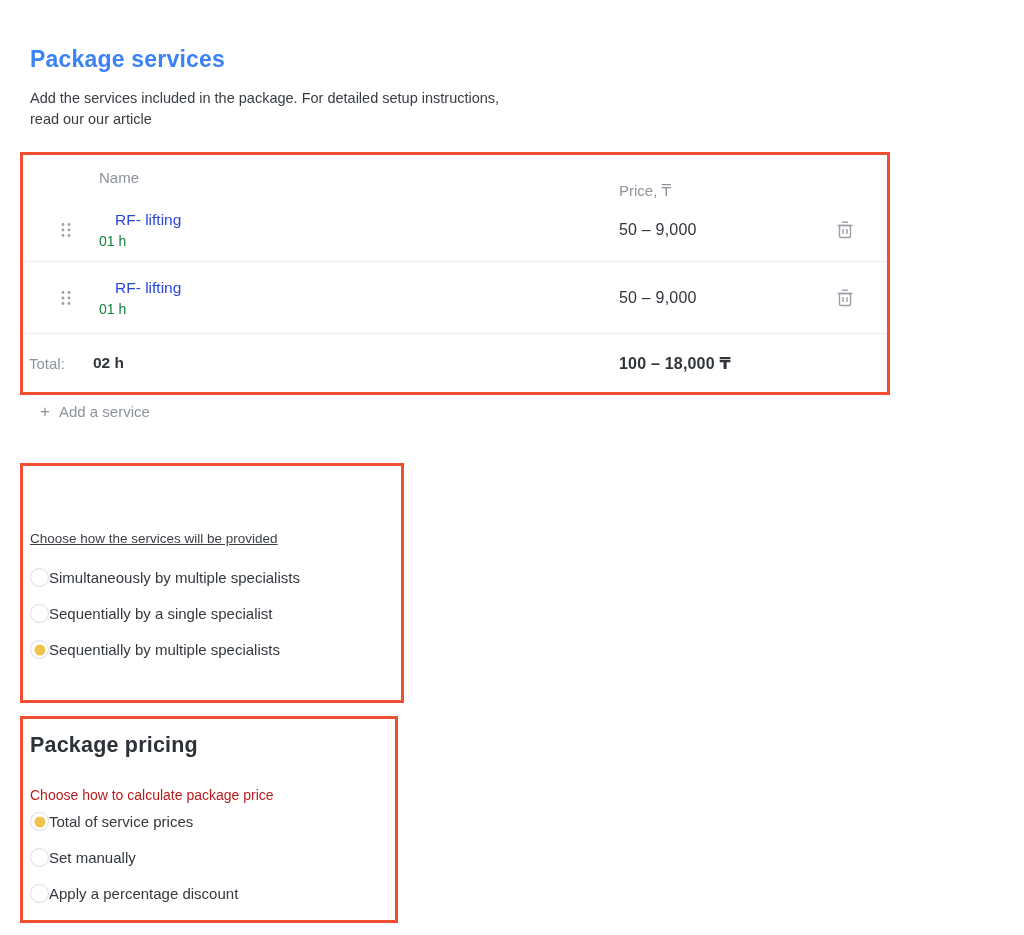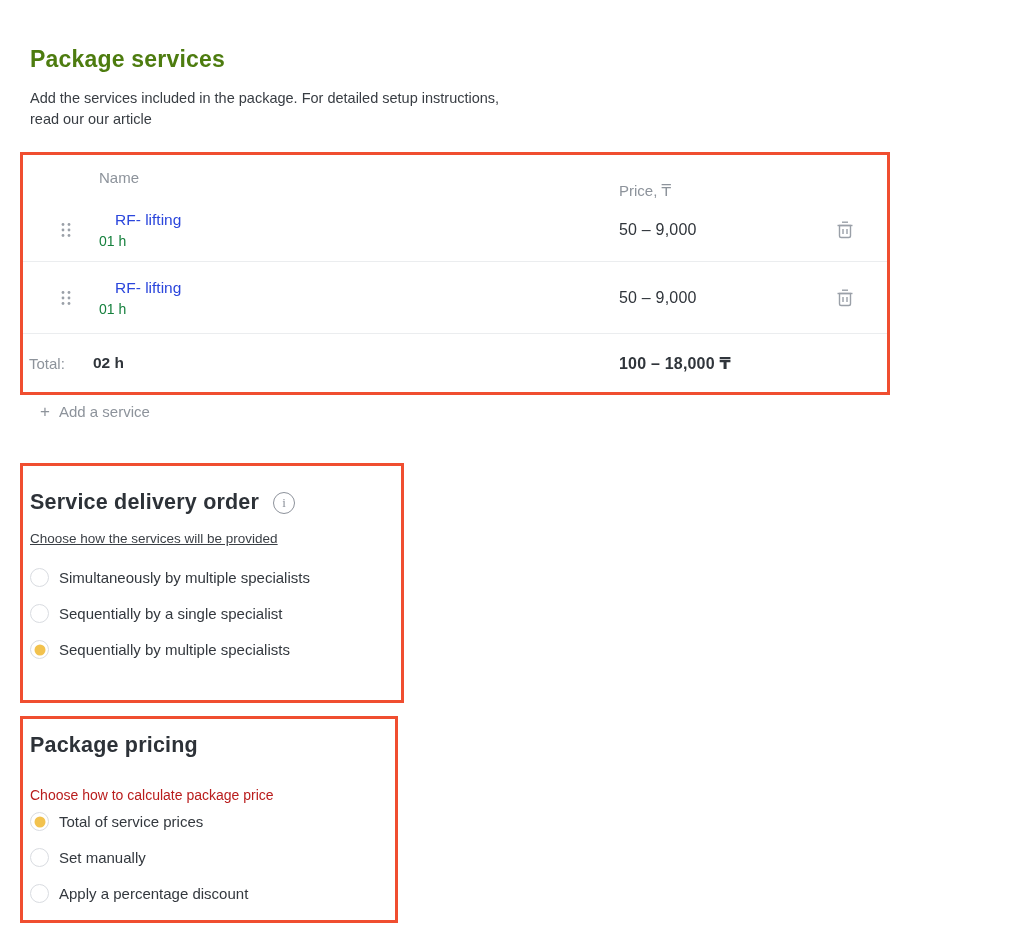--- a/index.html
+++ b/index.html
@@ -7,21 +7,21 @@
   body {
     font-family: "Liberation Sans", "DejaVu Sans", sans-serif;
     color: #30353b;
     position: relative;
     overflow: hidden;
   }
 
   
   .page-title {
     position: absolute; left: 30px; top: 46px;
-    font-size: 23px; font-weight: 700; letter-spacing: 0.2px; color: #4d7c0f;
+    font-size: 23px; font-weight: 700; letter-spacing: 0.2px; color: #3b82f6;
   }
   .page-subtitle {
     position: absolute; left: 30px; top: 88px; width: 470px;
     font-size: 14.5px; line-height: 21px; color: #383d43;
   }
 
   
   .hl-box { position: absolute; border: 3px solid #f04e30; background: transparent; }
   .box-table   { left: 20px; top: 152px; width: 870px; height: 243px; }
   .box-order   { left: 20px; top: 463px; width: 384px; height: 240px; }
@@ -78,21 +78,21 @@
   .info-icon { width: 22px; height: 22px; border-radius: 50%; border: 1.5px solid #8d929b;
                color: #8d929b; display: inline-flex; align-items: center; justify-content: center;
                font-size: 13px; font-style: normal; font-weight: 400; cursor: pointer;
                font-family: "Liberation Serif", "DejaVu Serif", serif; }
 
   
   .radio-group { position: absolute; left: 7px; right: 10px; display: flex;
                  flex-direction: column; gap: 17px; }
   .order-radios { top: 102px; }
   .pricing-radios { top: 93px; }
-  .radio-option { display: flex; align-items: center; gap: 10px; cursor: pointer; text-align: center; }
+  .radio-option { display: flex; align-items: center; gap: 0; cursor: pointer; text-align: center; }
   .radio-circle { width: 19px; height: 19px; min-width: 19px; border-radius: 50%;
                   border: 1.5px solid #d9dce1; background: #ffffff; position: relative; }
   .radio-option.checked .radio-circle::after {
     content: ""; position: absolute; left: 50%; top: 50%; transform: translate(-50%, -50%);
     width: 11px; height: 11px; border-radius: 50%; background: #f2c24e;
   }
   .radio-label { font-size: 15px; color: #33383e; }
 
   .icon-svg { display: block; }
 </style>
@@ -181,24 +181,20 @@
   </div>
 </div>
 
 <button class="add-service">
   <span class="plus-glyph">+</span>
   <span>Add a service</span>
 </button>
 
 <div class="hl-box box-order">
   <div class="section-inner">
-    <div class="section-title-row order-title-row">
-      <h2 class="section-title">Service delivery order</h2>
-      <i class="info-icon">i</i>
-    </div>
     <p class="order-subtitle">Choose how the services will be provided</p>
 
     <div class="radio-group order-radios">
       <label class="radio-option">
         <span class="radio-circle"></span>
         <span class="radio-label">Simultaneously by multiple specialists</span>
       </label>
       <label class="radio-option">
         <span class="radio-circle"></span>
         <span class="radio-label">Sequentially by a single specialist</span>

